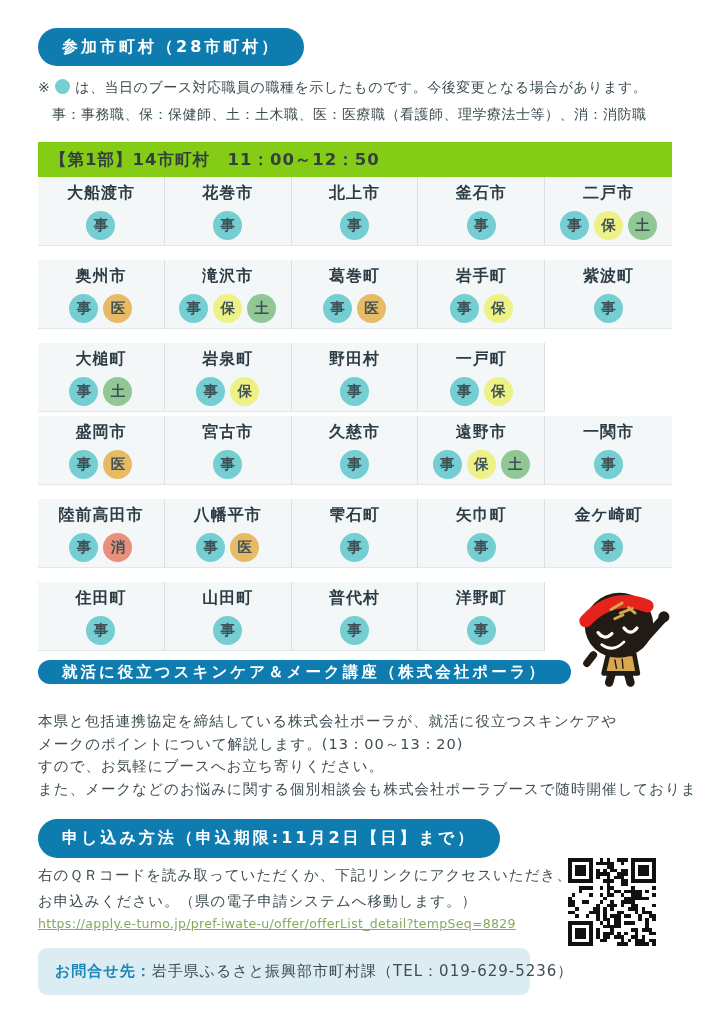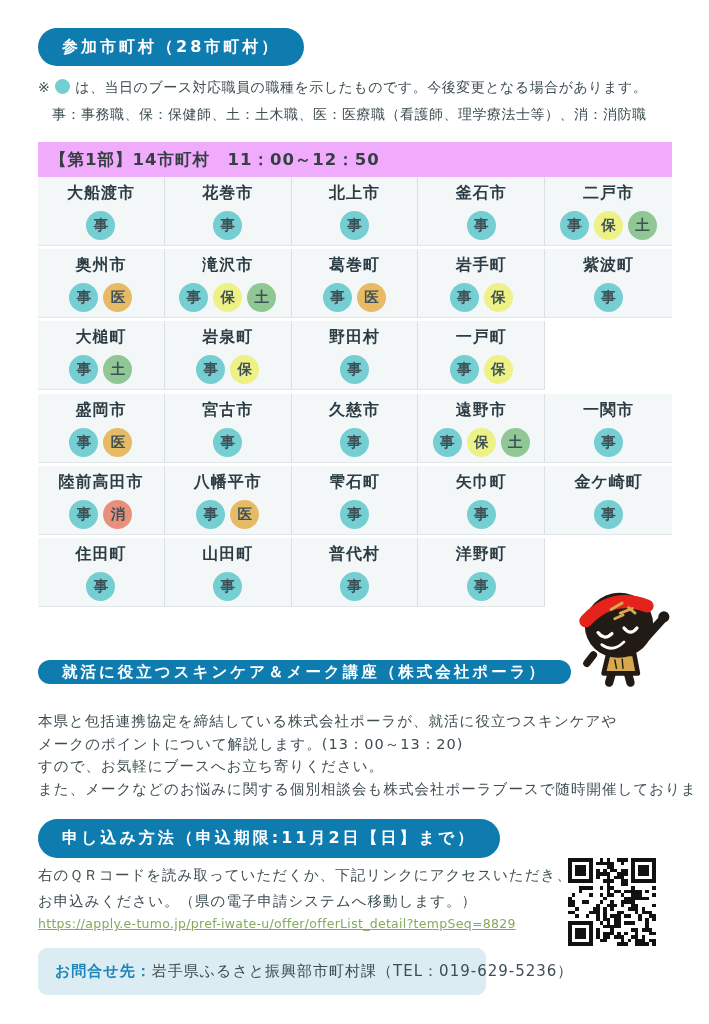--- a/index.html
+++ b/index.html
@@ -11,41 +11,41 @@
   #pill-participants{left:38px;top:28px;height:38px;font-size:16px;}
   #pill-course{left:38px;top:660px;height:24px;font-size:15.5px;}
   #pill-apply{left:38px;top:819px;height:39px;font-size:16px;}
 
   .note{position:absolute;left:38px;top:74px;font-size:14px;line-height:27px;letter-spacing:0.5px;}
   .note .dot{display:inline-block;width:15px;height:15px;border-radius:50%;
              background:#74ced2;vertical-align:-2px;margin:0 5px;}
   .note-line2{padding-left:14px;}
 
   #muni-table{position:absolute;left:38px;top:142px;width:634px;}
-  .band{background:#f0abfc;height:35px;display:flex;align-items:center;
+  .band{background:#84cc16;height:35px;display:flex;align-items:center;
         font-weight:bold;font-size:16.5px;color:#333f40;padding-left:12px;letter-spacing:1px;}
-  .grid{display:grid;grid-template-columns:repeat(5,1fr);row-gap:3px;margin-bottom:4px;}
+  .grid{display:grid;grid-template-columns:repeat(5,1fr);row-gap:14px;margin-bottom:4px;}
   .cell{background:#f3f7f8;height:68px;display:flex;flex-direction:column;
         align-items:center;justify-content:center;gap:7px;
         border-bottom:1px solid #e2e8e9;}
   .cell:not(:nth-child(5n)){border-right:1px solid #d9e0e1;}
   .cell.empty{background:transparent;border-bottom:none;}
   .muni{font-weight:bold;font-size:16px;color:#2c3c44;letter-spacing:1px;}
   .badges{display:flex;gap:5px;}
   .badge{width:29px;height:29px;border-radius:50%;display:flex;align-items:center;
          justify-content:center;font-size:14.5px;font-weight:bold;color:#3d5157;}
 
   #course-text{position:absolute;left:38px;top:710px;font-size:14.5px;line-height:22.5px;letter-spacing:1px;}
   #apply-text{position:absolute;left:38px;top:862px;font-size:14.5px;line-height:26px;letter-spacing:1px;}
   #apply-link{position:absolute;left:38px;top:916px;font-size:12.5px;color:#84aa5e;
               text-decoration:underline;letter-spacing:0.3px;}
   #qr-wrap{position:absolute;left:568px;top:858px;width:88px;height:88px;}
   #mascot{position:absolute;left:573px;top:580px;width:102px;height:108px;}
 
-  #contact{position:absolute;left:38px;top:948px;width:448px;height:47px;
+  #contact{position:absolute;left:38px;top:948px;width:492px;height:47px;
            background:#dcecf3;border-radius:9px;display:flex;align-items:center;
            padding:0 17px;font-size:15px;letter-spacing:1px;box-sizing:border-box;white-space:nowrap;}
   #contact .lbl{color:#1b87ba;font-weight:bold;}
 </style>
 </head>
 <body>
 
 <div class="page">
 
   <div class="pill" id="pill-participants">参加市町村（28市町村）</div>

